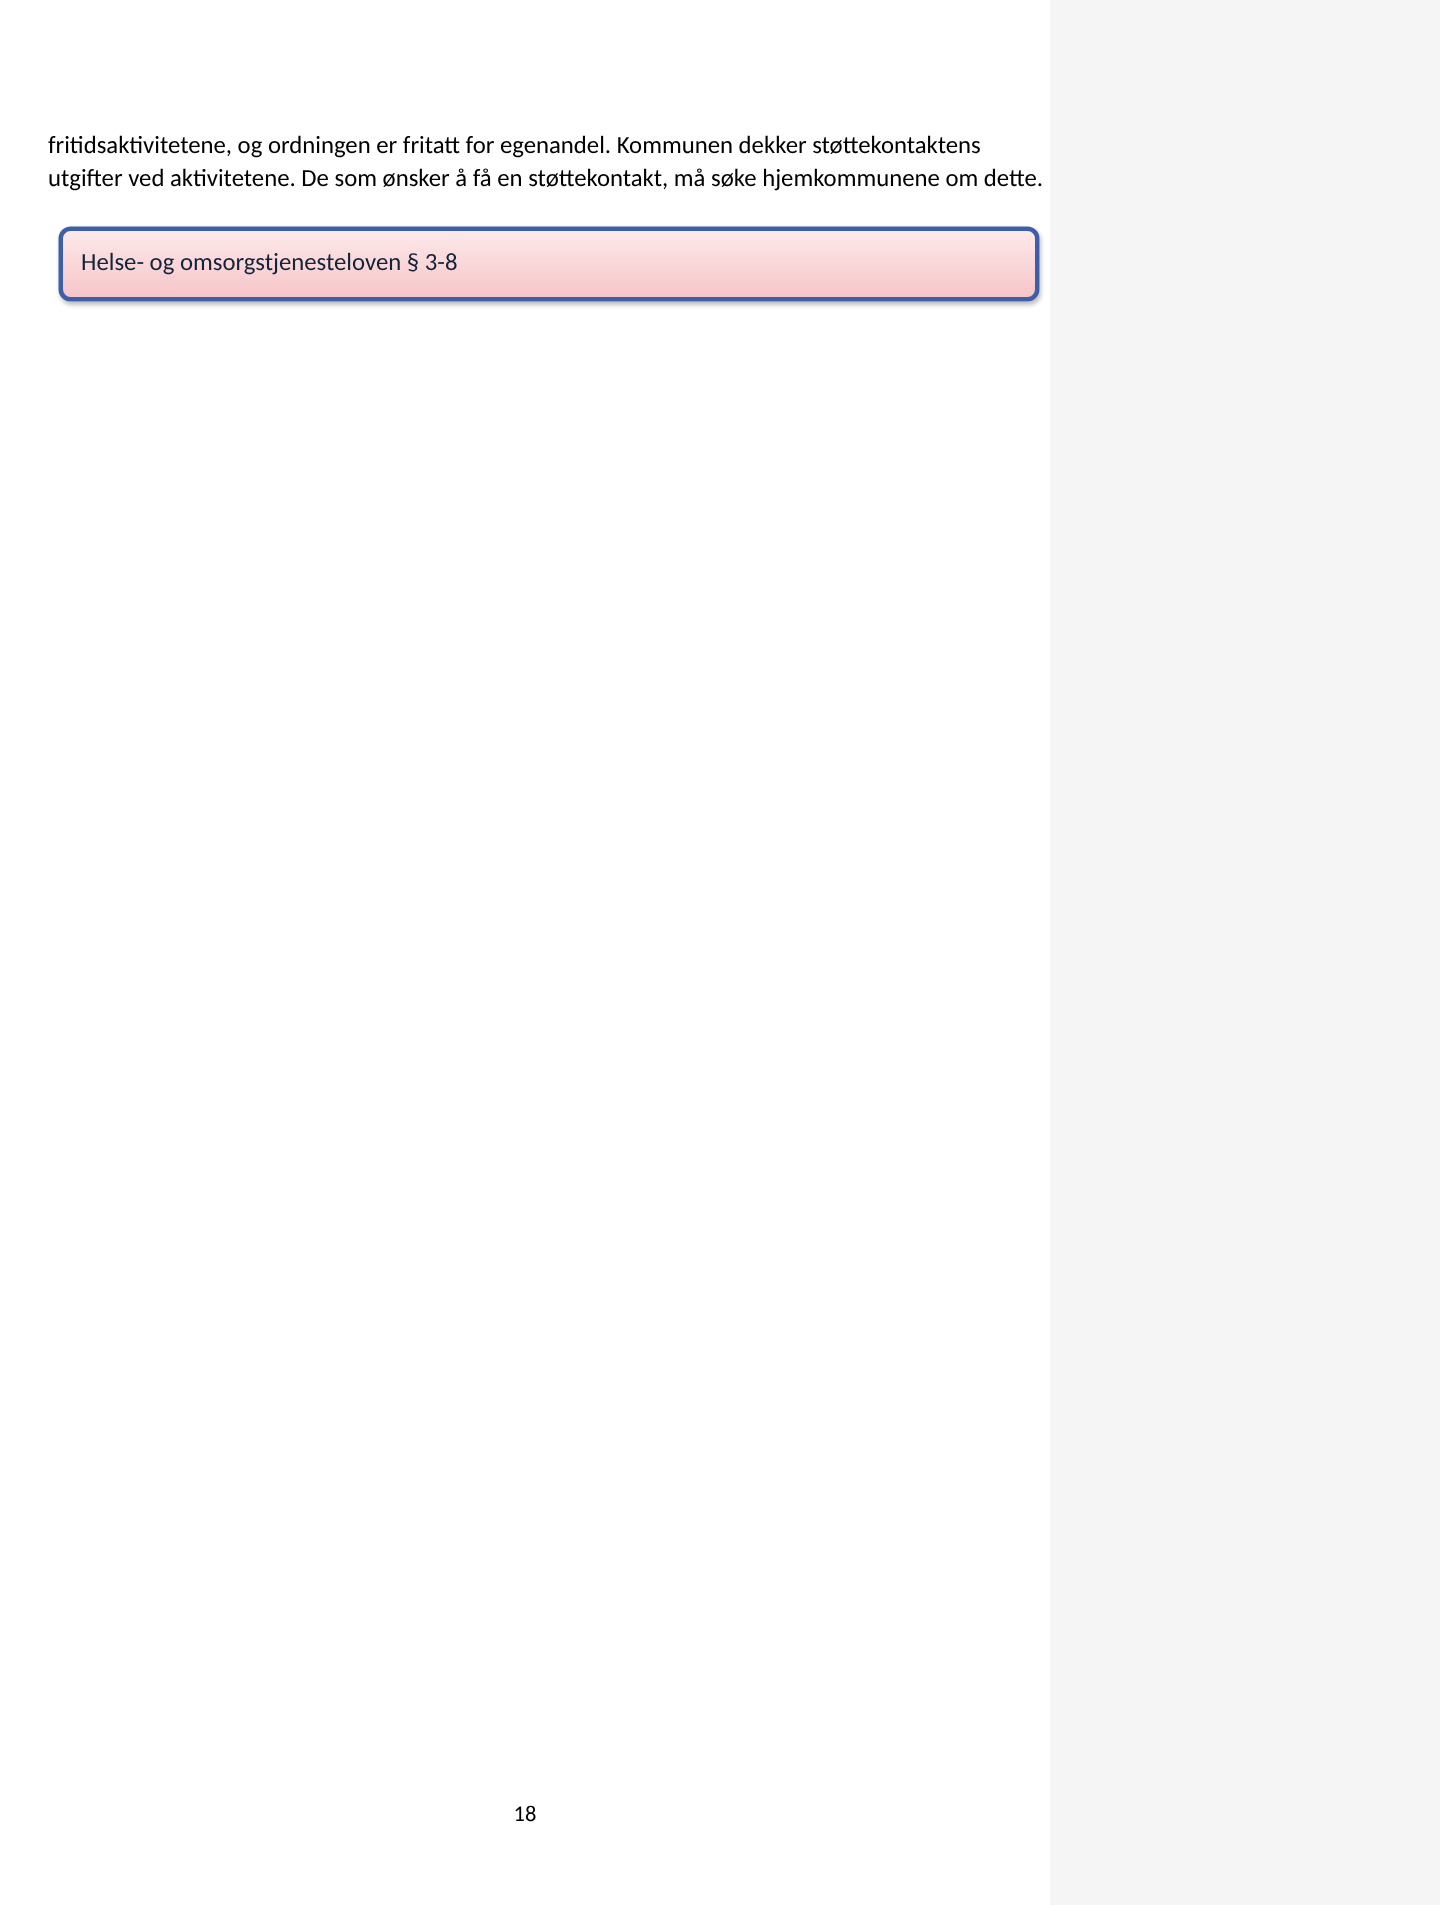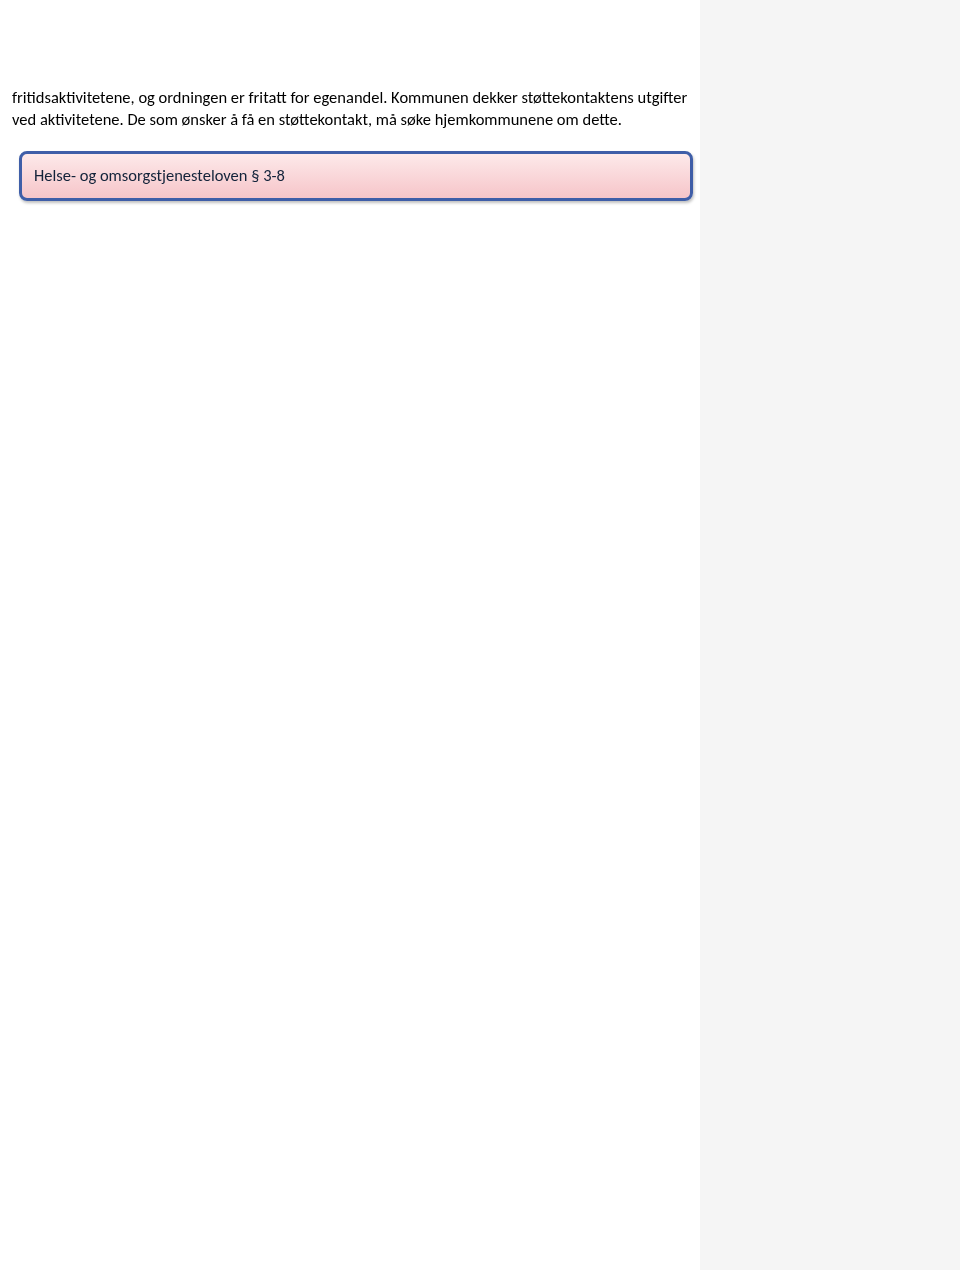--- a/index.html
+++ b/index.html
@@ -13,20 +13,21 @@
     line-height: 1.35;
   }
   .page {
     position: relative;
     width: 700px;
     height: 1270px;
     background: #fff;
   }
   .content {
     padding: 86px 0 0 12px;
+    margin-left: 20px;
   }
   .body-text {
     padding: 0 0 0 0;
     margin-left: 0;
   }
   .callout {
     position: relative;
     margin: 20px 7px 0 7px;
     padding: 10px 12px 12px 12px;
     border: 3px solid #3f5ea8;
@@ -51,13 +52,14 @@
 
 <div class="page">
   <div class="content">
     <p class="body-text">fritidsaktivitetene, og ordningen er fritatt for egenandel. Kommunen dekker støttekontaktens utgifter ved aktivitetene. De som ønsker å få en støttekontakt, må søke hjemkommunene om dette.</p>
 
     <div class="callout">
       <span>Helse- og omsorgstjenesteloven § 3-8</span>
     </div>
   </div>
 
+  <div class="page-number">18</div>
 </div>
 
 </body></html>

